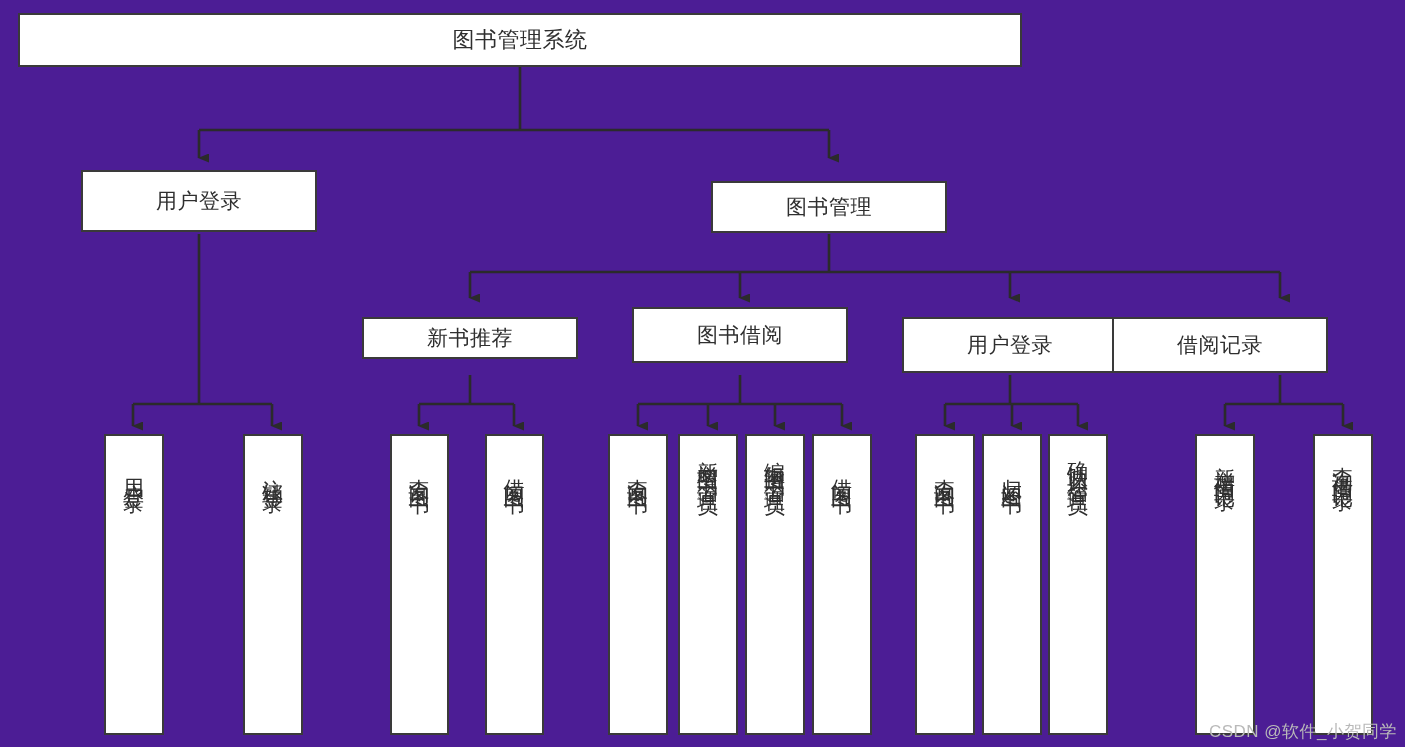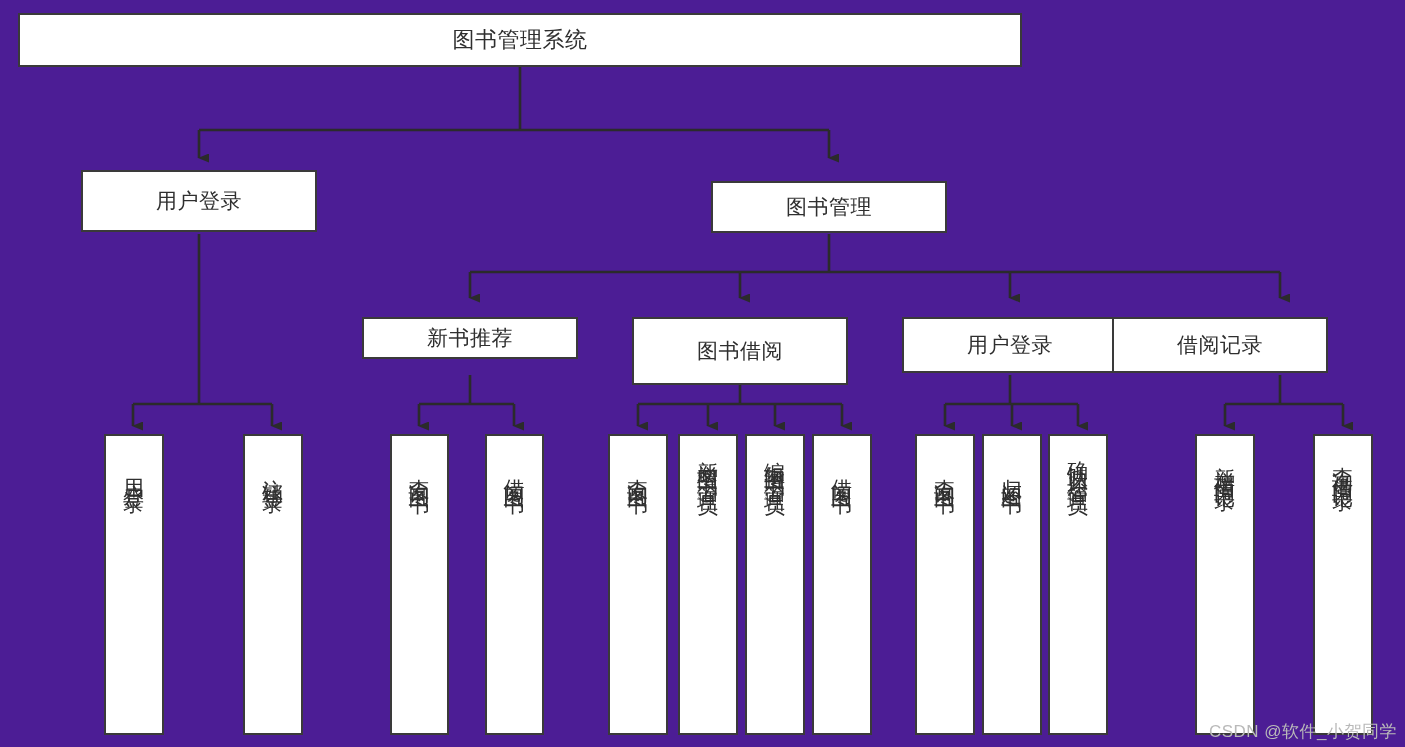--- a/index.html
+++ b/index.html
@@ -132,21 +132,21 @@
   </div>
 
   <div class="node horiz" style="left:711px; top:153px; width:236px; height:52px;margin-top:28px;">
     <span class="lbl">图书管理</span>
   </div>
 
   <div class="node horiz" style="left:362px; top:317px; width:216px; height:42px;">
     <span class="lbl">新书推荐</span>
   </div>
 
-  <div class="node horiz" style="left:632px; top:317px; width:216px; height:68px;">
+  <div class="node horiz" style="left:632px; top:307px; width:216px; height:56px;">
     <span class="lbl">图书借阅</span>
   </div>
 
   <div class="node horiz" style="left:902px; top:317px; width:216px; height:56px;">
     <span class="lbl">用户登录</span>
   </div>
 
   <div class="node horiz" style="left:1112px; top:317px; width:216px; height:56px;">
     <span class="lbl">借阅记录</span>
   </div>

